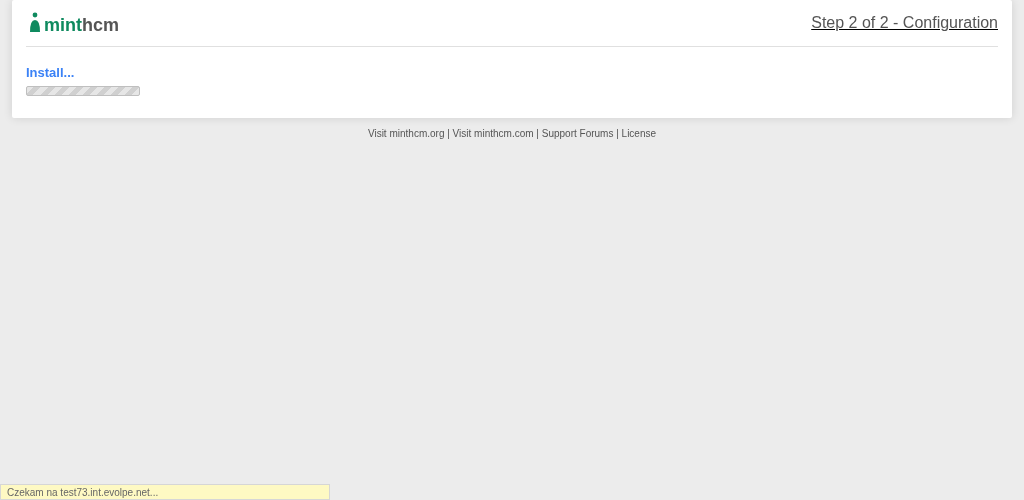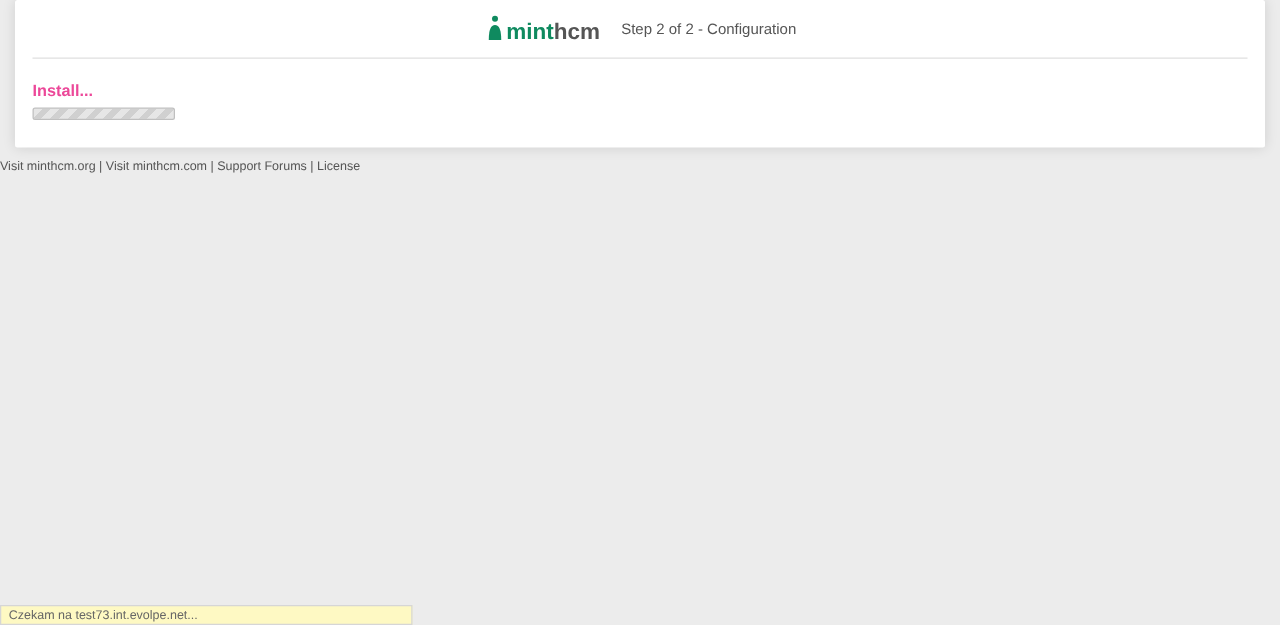--- a/index.html
+++ b/index.html
@@ -1,26 +1,26 @@
 <!DOCTYPE html>
 <html><head>
 <meta charset="utf-8">
 <style>
   html,body{margin:0;padding:0;width:1024px;height:500px;background:#ececec;font-family:Arial,Helvetica,sans-serif;overflow:hidden;}
   .card{position:relative;margin:0 12px;background:#fff;border-radius:2px;box-shadow:0 0 10px rgba(0,0,0,0.12);}
-  .header{display:flex;align-items:center;justify-content:center;padding:10px 14px 10px 14px;}
+  .header{display:flex;align-items:center;justify-content:space-between;padding:10px 14px 10px 14px;text-decoration:underline;}
   .header-sep{height:1px;background:#e0e0e0;margin:0 14px;}
-  .step-text{font-size:12px;color:#555;}
+  .step-text{font-size:16px;color:#555;}
   .logo{display:flex;align-items:center;}
   .logo svg{display:block;}
   .content{padding:18px 14px 22px 14px;}
-  .install-title{color:#ec4899;font-weight:bold;font-size:13px;margin-bottom:6px;}
+  .install-title{color:#3b82f6;font-weight:bold;font-size:13px;margin-bottom:6px;}
   .progress{width:112px;height:8px;border:1px solid #bfbfbf;border-radius:2px;overflow:hidden;background:#e9e9e9;
     background-image:repeating-linear-gradient(-45deg,#e6e6e6 0,#e6e6e6 5px,#d0d0d0 5px,#d0d0d0 10px);}
-  .footer-links{font-size:10px;color:#555;padding:10px 0 0 0;}
+  .footer-links{text-align:center;font-size:10px;color:#555;padding:10px 0 0 0;}
   .footer-links a{color:#555;text-decoration:none;}
   .status-bar{position:absolute;left:0;bottom:0;width:330px;height:16px;background:#fef9c3;border:1px solid #d6d6d6;
     font-size:10px;color:#666;padding:0 6px;line-height:16px;box-sizing:border-box;}
 </style>
 </head>
 <body>
 
 <div class="card">
   <div class="header">
     <div class="logo">

